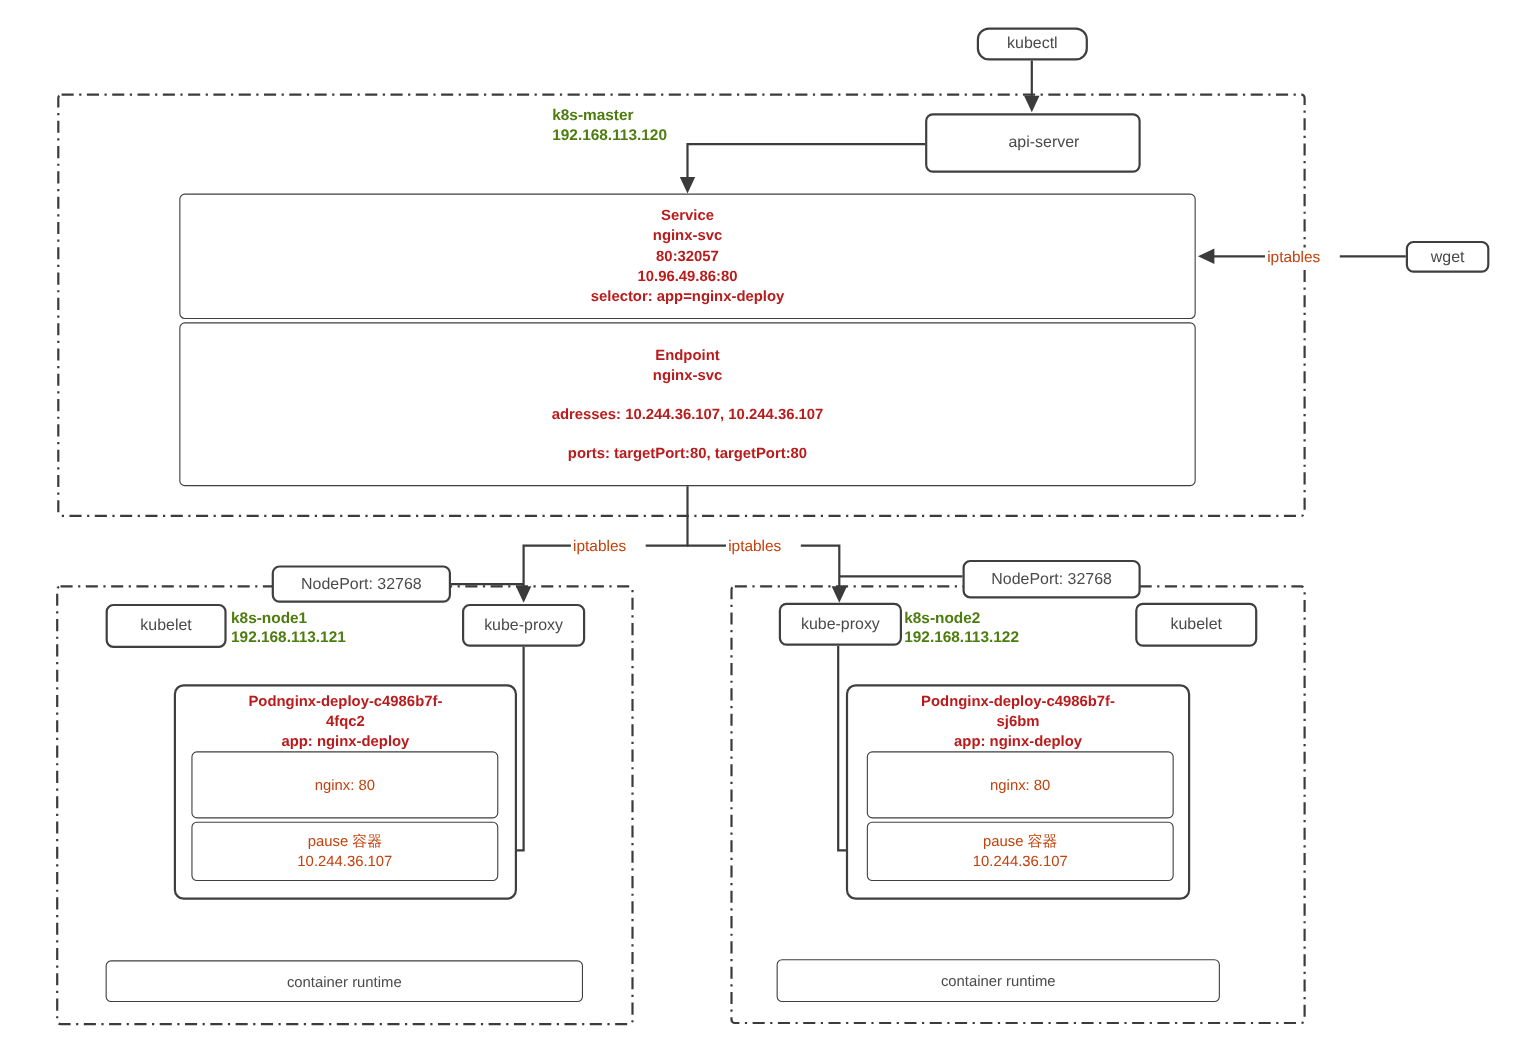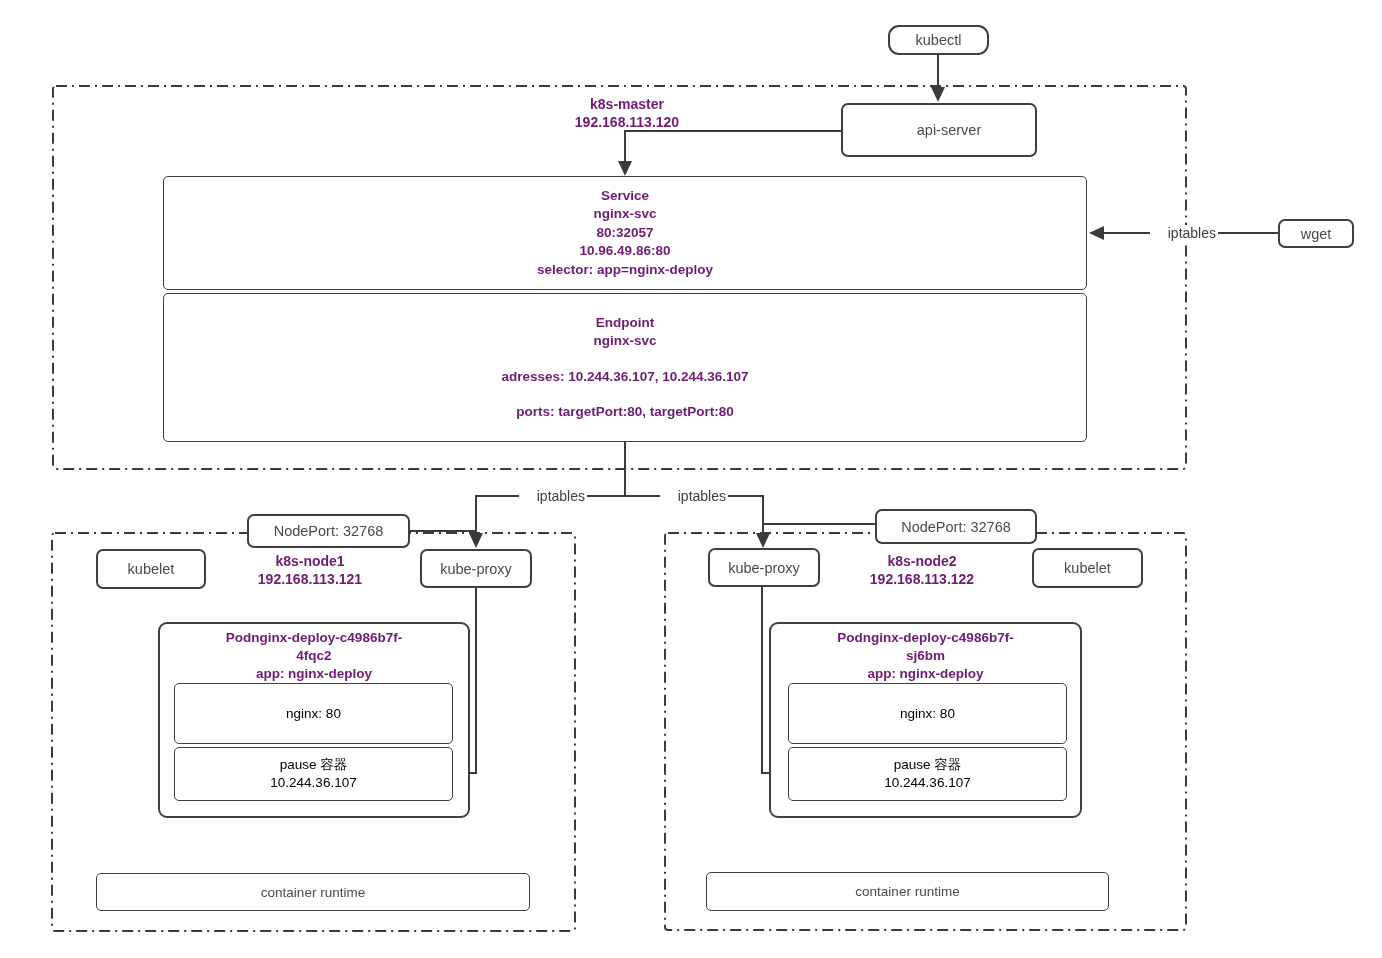--- a/index.html
+++ b/index.html
@@ -9,37 +9,37 @@
   }
   .wires{position:absolute;left:0;top:0;width:1382px;height:958px;}
   .box{
     position:absolute;box-sizing:border-box;background:#ffffff;
     border:2px solid #3f3f3f;border-radius:7px;
     display:flex;align-items:center;justify-content:center;
     color:#4a4a4a;font-size:14.5px;text-align:center;
   }
   .box.thin{border-width:1.6px;border-radius:5px;}
   .box.col{flex-direction:column;}
-  .bold{color:#701a75;font-weight:700;}
+  .bold{color:#b91c1c;font-weight:700;}
   .free-label{
-    position:absolute;text-align:center;color:#701a75;font-weight:700;
+    position:absolute;color:#4d7c0f;font-weight:700;
     font-size:14px;line-height:18px;
   }
   .edge-label{
-    position:absolute;color:#404040;font-size:14px;font-weight:400;
-    background:#ffffff;text-align:right;line-height:16px;padding:0 2px;
+    position:absolute;color:#c2410c;font-size:14px;font-weight:400;
+    background:#ffffff;text-align:left;line-height:16px;padding:0 2px;
   }
   .svc-line{line-height:18.5px;font-size:13.5px;}
   .pod-title{position:absolute;left:0;right:0;top:5px;text-align:center;
     font-size:13.5px;line-height:18px;}
   .inner-box{
     position:absolute;box-sizing:border-box;background:#ffffff;
     border:1.6px solid #3f3f3f;border-radius:5px;
     display:flex;flex-direction:column;align-items:center;justify-content:center;
-    color:#000000;font-size:13.5px;line-height:18px;text-align:center;
+    color:#c2410c;font-size:13.5px;line-height:18px;text-align:center;
   }
 </style>
 </head>
 <body>
 
 <div class="canvas">
 
   <svg class="wires" viewBox="0 0 1382 958" xmlns="http://www.w3.org/2000/svg">
 
     <rect x="53" y="86" width="1133" height="383" fill="none" stroke="#3b3b3b" stroke-width="2" stroke-dasharray="11 5 2 5" rx="3"></rect>

